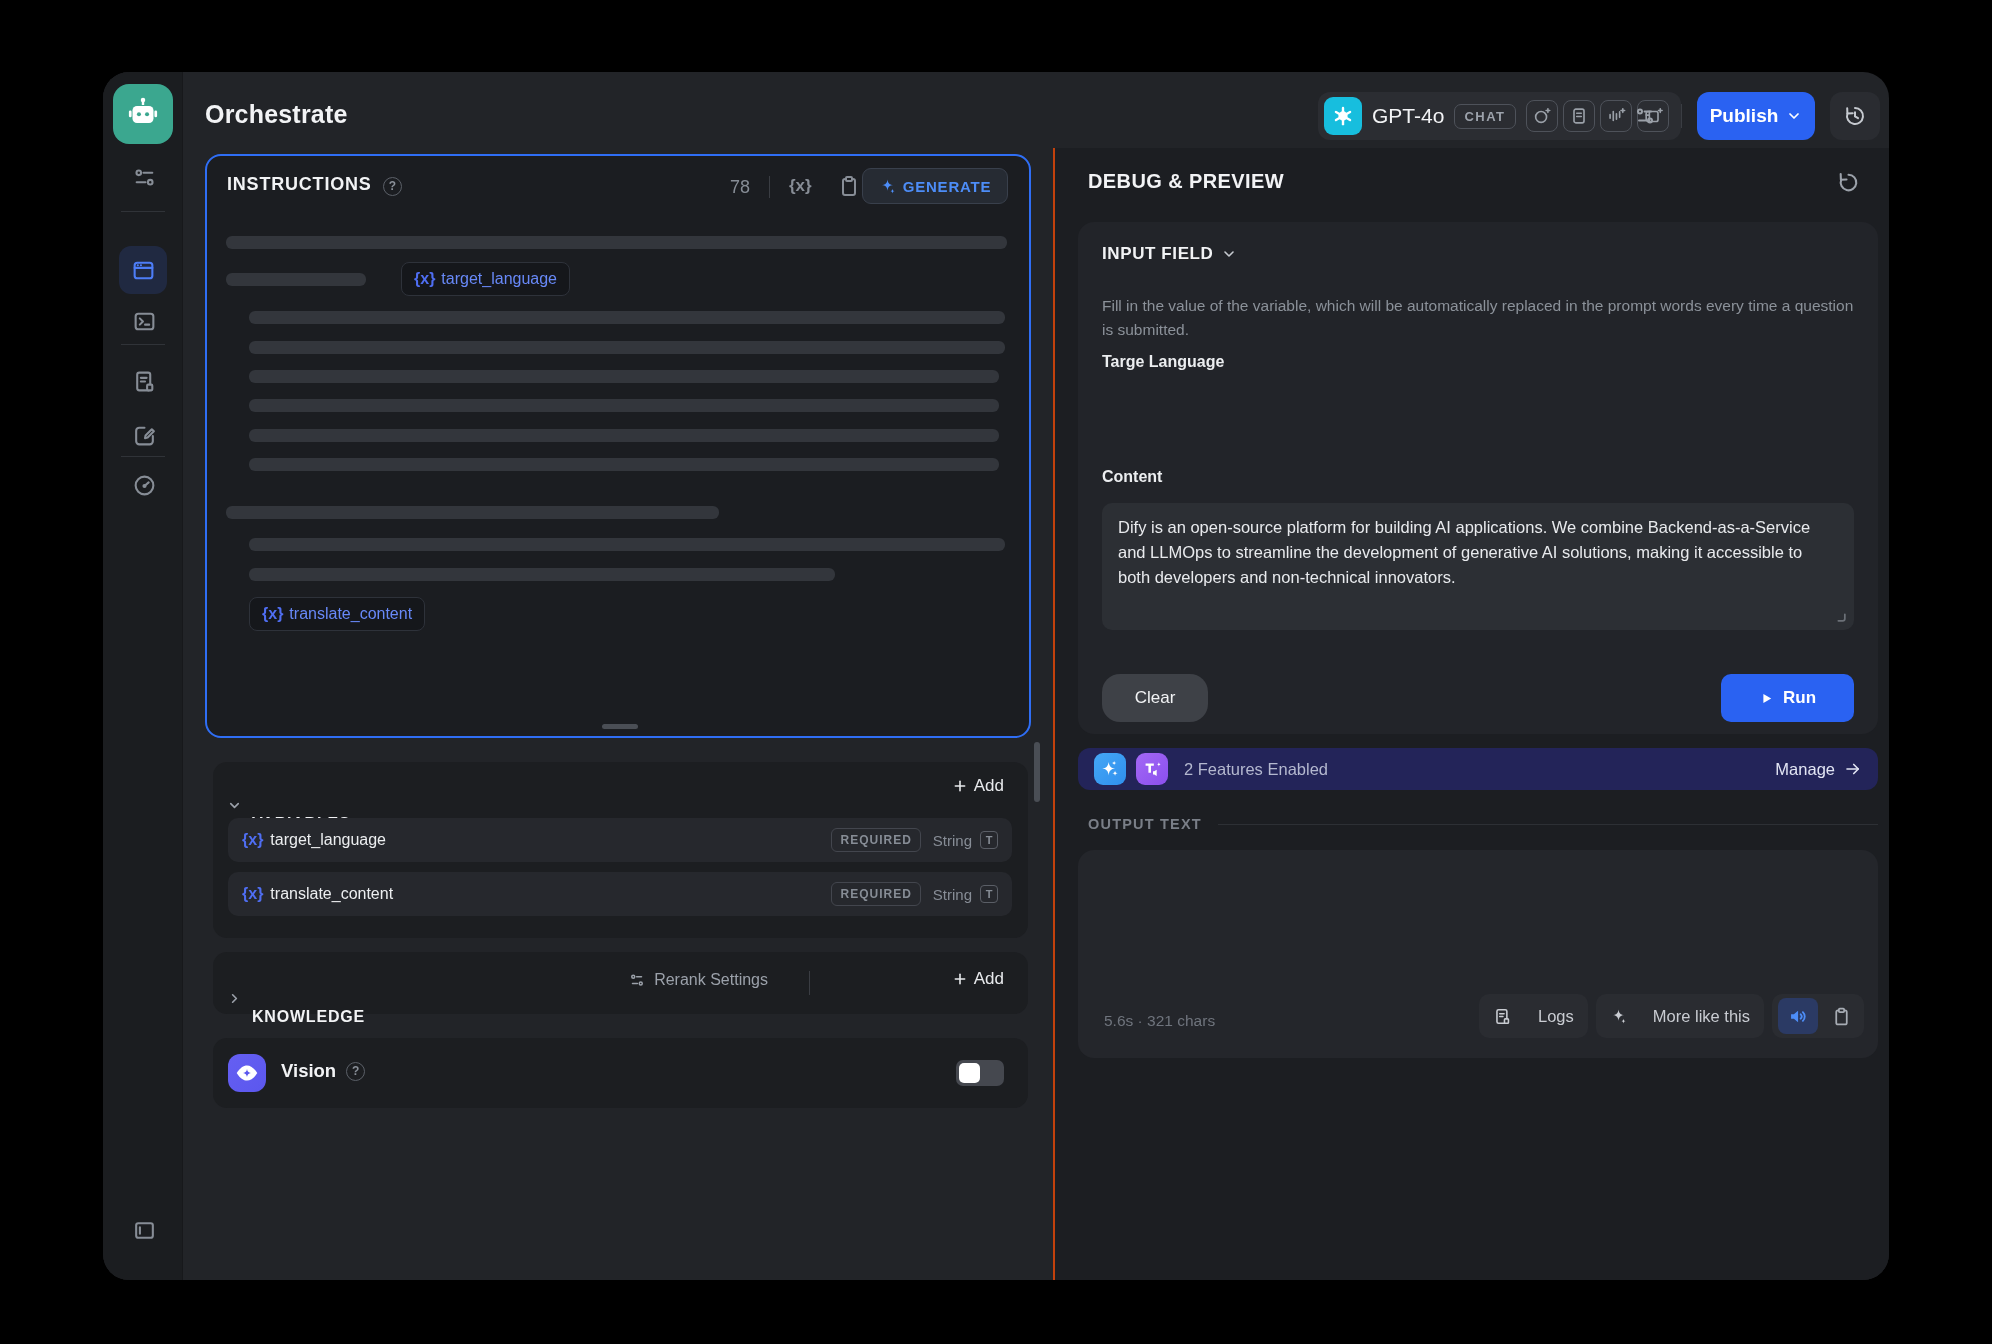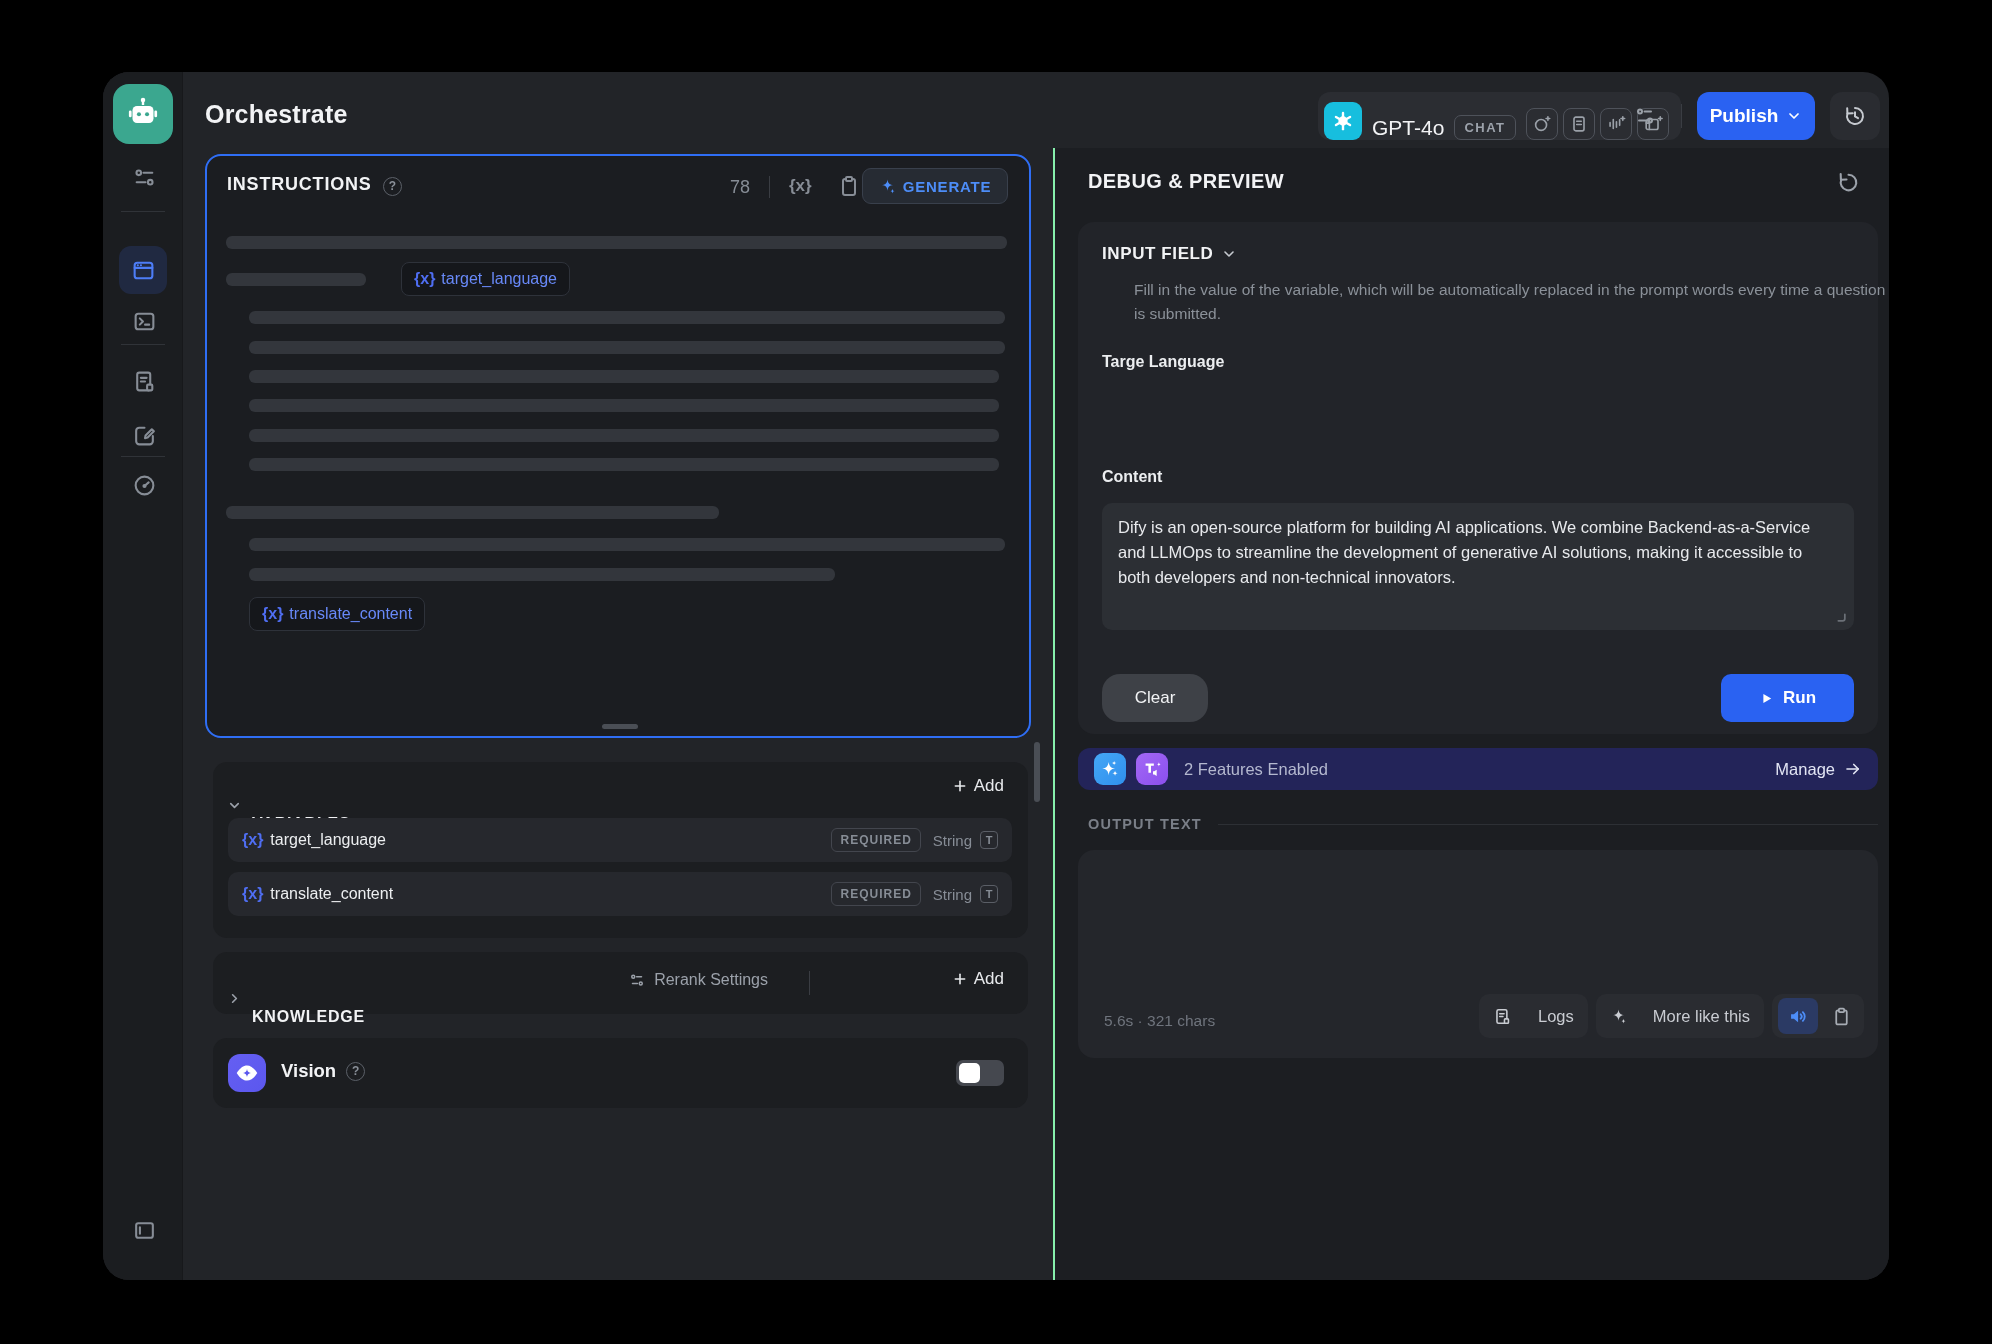--- a/index.html
+++ b/index.html
@@ -12,21 +12,21 @@
   .sidebar{position:absolute;left:0;top:0;width:80px;height:100%;background:#1b1d20;border-right:1px solid #17181b;}
   .side-ic{position:absolute;left:28px;width:26px;height:26px;color:#878d96;display:flex;align-items:center;justify-content:center;}
   .side-div{position:absolute;left:18px;width:44px;height:1px;background:#303338;}
   .app-logo{position:absolute;left:10px;top:12px;width:60px;height:60px;border-radius:16px;
     background:#3ba78f;display:flex;align-items:center;justify-content:center;}
   .active-tile{position:absolute;left:16px;top:174px;width:48px;height:48px;border-radius:12px;
     background:rgba(61,108,245,.16);display:flex;align-items:center;justify-content:center;color:#4d7df7;}
   
   .page-title{position:absolute;left:102px;top:28px;font-size:25px;font-weight:bold;letter-spacing:.2px;}
   .model-group{position:absolute;left:1215px;top:20px;height:48px;background:#2b2d32;border-radius:12px;
-    display:flex;align-items:flex-end;padding:0 12px 0 6px;gap:10px;}
+    display:flex;align-items:center;padding:0 12px 0 6px;gap:10px;}
   .openai-tile{width:38px;height:38px;border-radius:9px;background:#17bede;display:flex;align-items:center;justify-content:center;}
   .model-name{font-size:21px;color:#f2f3f5;}
   .mode-badge{border:1.5px solid #4e525a;border-radius:7px;color:#9ca2ab;font-size:13px;letter-spacing:1.5px;
     padding:4px 9px;font-weight:bold;}
   .cap-ic{width:32px;height:32px;border:1.5px solid #4e525a;border-radius:8px;color:#9aa0a8;
     display:flex;align-items:center;justify-content:center;}
   .cap-row{display:flex;gap:5px;}
   .hdr-btn{position:absolute;top:20px;height:48px;display:flex;align-items:center;justify-content:center;color:#9aa0a8;}
   .vdiv{position:absolute;width:1px;background:#3a3d43;}
   .publish-btn{position:absolute;left:1594px;top:20px;width:118px;height:48px;background:#2a62f2;border:none;
@@ -59,25 +59,25 @@
   .var-name{font-size:16px;color:#eceef0;}
   .req-badge{border:1.5px solid #43464e;border-radius:6px;color:#878d96;font-size:12px;font-weight:bold;
     letter-spacing:1px;padding:4px 8px;}
   .type-lbl{color:#878d96;font-size:15px;margin:0 8px 0 12px;}
   .type-ic{width:18px;height:18px;border:1.5px solid #5a5e66;border-radius:4px;color:#878d96;font-size:11px;
     display:flex;align-items:center;justify-content:center;font-weight:bold;}
   .muted-link{display:flex;align-items:center;gap:8px;color:#9ba1aa;font-size:16px;cursor:pointer;}
   .toggle{position:absolute;right:24px;top:22px;width:48px;height:26px;border-radius:7px;background:#45484f;cursor:pointer;}
   .toggle .knob{position:absolute;left:3px;top:3px;width:21px;height:20px;border-radius:5px;background:#fff;}
   
-  .right-panel{position:absolute;left:950px;top:76px;width:836px;height:1132px;background:#1c1e22;border-left:2px solid #86efac;}
+  .right-panel{position:absolute;left:950px;top:76px;width:836px;height:1132px;background:#1c1e22;border-left:2px solid #c2410c;}
   .rp-title{position:absolute;left:33px;top:22px;font-size:20px;font-weight:bold;letter-spacing:.4px;}
   .input-card{position:absolute;left:23px;top:74px;width:800px;height:512px;background:#222429;border-radius:16px;}
   .if-title{position:absolute;left:24px;top:22px;font-size:17px;font-weight:bold;letter-spacing:.6px;display:flex;gap:8px;align-items:center;}
-  .if-desc{position:absolute;left:24px;top:56px;width:752px;font-size:15.5px;line-height:24px;color:#8b9199;margin-left:32px;}
+  .if-desc{position:absolute;left:24px;top:72px;width:752px;font-size:15.5px;line-height:24px;color:#8b9199;}
   .fld-label{position:absolute;left:24px;font-size:16px;font-weight:bold;color:#eceef0;}
   .select{position:absolute;left:24px;width:752px;height:48px;background:#2c2f34;border-radius:10px;
     display:flex;align-items:center;padding:0 18px;font-size:16.5px;color:#eceef0;cursor:pointer;}
   .select .chev{margin-left:auto;color:#878d96;}
   .ta{position:absolute;left:24px;top:281px;width:752px;height:127px;background:#2c2f34;border:none;border-radius:10px;
     resize:none;color:#e8eaed;font-size:16.5px;line-height:25px;padding:12px 16px;font-family:inherit;outline:none;}
   .clear-btn{position:absolute;left:24px;top:452px;width:106px;height:48px;background:#3e4147;border:none;border-radius:18px;
     color:#f2f3f5;font-size:17px;cursor:pointer;}
   .run-btn{position:absolute;left:643px;top:452px;width:133px;height:48px;background:#2a62f2;border:none;border-radius:10px;
     color:#fff;font-size:17px;font-weight:bold;display:flex;align-items:center;justify-content:center;gap:9px;cursor:pointer;}

